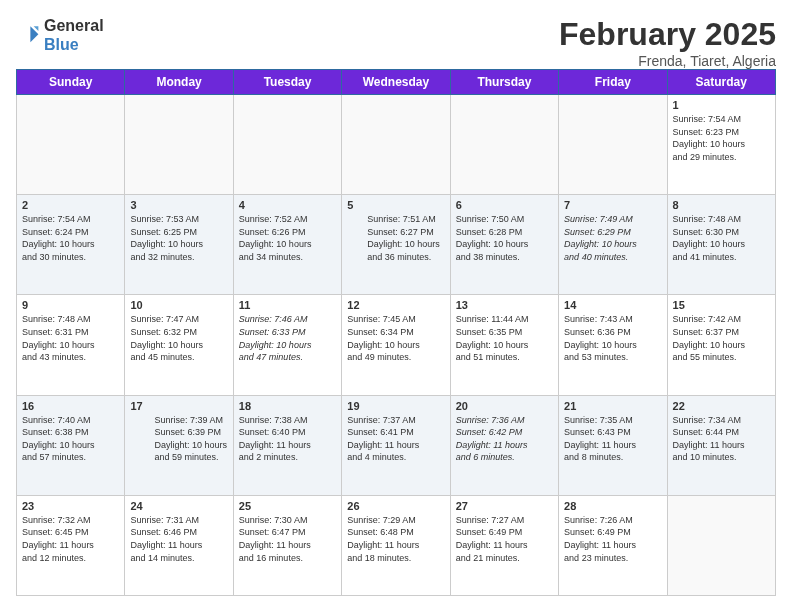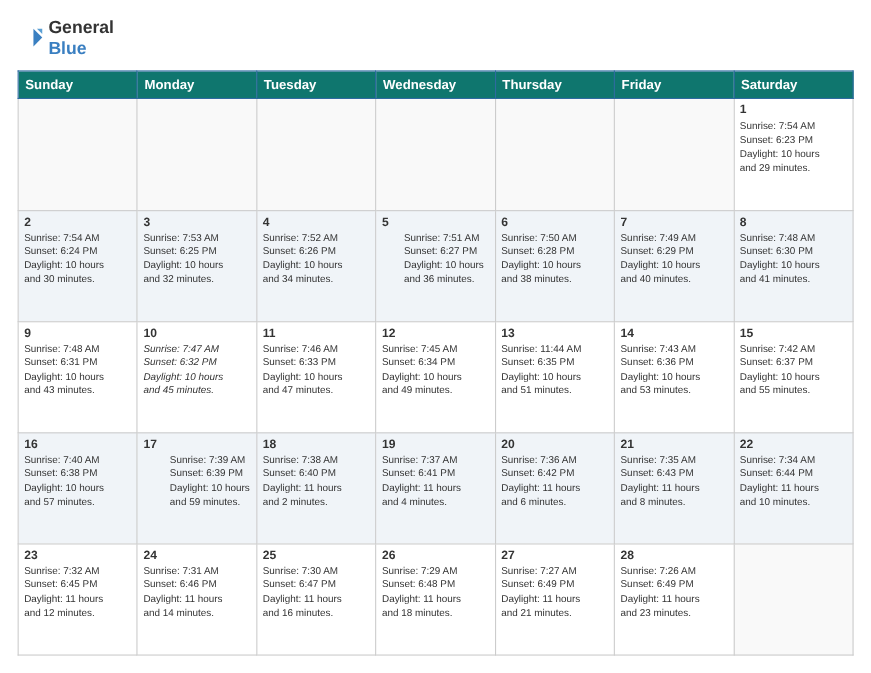--- a/index.html
+++ b/index.html
@@ -14,21 +14,20 @@
       width: 792px;
       height: 612px;
       padding: 16px;
       display: flex;
       flex-direction: column;
     }
     .header {
       display: flex;
       justify-content: space-between;
       align-items: flex-start;
-      margin-bottom: 10px;
     }
     .logo {
       display: flex;
       align-items: center;
       gap: 4px;
     }
     .logo-icon {
       width: 24px;
       height: 24px;
     }
@@ -45,23 +44,23 @@
       color: #555;
     }
     .calendar {
       flex: 1;
       border: 1px solid #ccc;
       border-collapse: collapse;
       width: 100%;
       table-layout: fixed;
     }
     .calendar th {
-      background: #0f766e;
+      background: #6d28d9;
       color: #fff;
-      text-align: left;
+      text-align: center;
       padding: 5px 6px;
       font-size: 12px;
       border: 1px solid #2e6aa0;
     }
     .calendar td {
       border: 1px solid #ccc;
       vertical-align: top;
       padding: 4px 5px;
       font-size: 9.5px;
       color: #333;
@@ -93,20 +92,24 @@
   <div class="header">
     <div class="logo">
       <svg class="logo-icon" viewBox="0 0 30 30">
         <polygon points="18,4 28,14 18,24" fill="#3a7fc1"></polygon>
         <polygon points="22,4 28,4 28,10" fill="#5a9fd4"></polygon>
       </svg>
       <div>
         <div style="font-size:16px;font-weight:bold;color:#333;line-height:1.2;">General</div>
         <div style="font-size:16px;font-weight:bold;color:#3a7fc1;line-height:1.2;">Blue</div>
       </div>
+    </div>
+    <div class="title-block">
+      <div class="main-title">February 2025</div>
+      <div class="subtitle">Frenda, Tiaret, Algeria</div>
     </div>
   </div>
 
   <table class="calendar">
     <thead>
       <tr>
         <th>Sunday</th>
         <th>Monday</th>
         <th>Tuesday</th>
         <th>Wednesday</th>
@@ -162,21 +165,21 @@
           </td>
           <td>
             <span class="day-num">6</span>
             <div class="day-info" style="white-space: pre-line;">Sunrise: 7:50 AM
 Sunset: 6:28 PM
 Daylight: 10 hours
 and 38 minutes.</div>
           </td>
           <td>
             <span class="day-num">7</span>
-            <div class="day-info" style="white-space: pre-line;">Sunrise: 7:49 AM
+            <div class="day-info" style="white-space: pre-line; font-style: italic;">Sunrise: 7:49 AM
 Sunset: 6:29 PM
 Daylight: 10 hours
 and 40 minutes.</div>
           </td>
           <td>
             <span class="day-num">8</span>
             <div class="day-info" style="white-space: pre-line;">Sunrise: 7:48 AM
 Sunset: 6:30 PM
 Daylight: 10 hours
 and 41 minutes.</div>
@@ -185,28 +188,28 @@
         <tr>
           <td>
             <span class="day-num">9</span>
             <div class="day-info" style="white-space: pre-line;">Sunrise: 7:48 AM
 Sunset: 6:31 PM
 Daylight: 10 hours
 and 43 minutes.</div>
           </td>
           <td>
             <span class="day-num">10</span>
-            <div class="day-info" style="white-space: pre-line; font-style: italic;">Sunrise: 7:47 AM
+            <div class="day-info" style="white-space: pre-line;">Sunrise: 7:47 AM
 Sunset: 6:32 PM
 Daylight: 10 hours
 and 45 minutes.</div>
           </td>
           <td>
             <span class="day-num">11</span>
-            <div class="day-info" style="white-space: pre-line;">Sunrise: 7:46 AM
+            <div class="day-info" style="white-space: pre-line; font-style: italic;">Sunrise: 7:46 AM
 Sunset: 6:33 PM
 Daylight: 10 hours
 and 47 minutes.</div>
           </td>
           <td>
             <span class="day-num">12</span>
             <div class="day-info" style="white-space: pre-line;">Sunrise: 7:45 AM
 Sunset: 6:34 PM
 Daylight: 10 hours
 and 49 minutes.</div>
@@ -257,21 +260,21 @@
           </td>
           <td>
             <span class="day-num">19</span>
             <div class="day-info" style="white-space: pre-line;">Sunrise: 7:37 AM
 Sunset: 6:41 PM
 Daylight: 11 hours
 and 4 minutes.</div>
           </td>
           <td>
             <span class="day-num">20</span>
-            <div class="day-info" style="white-space: pre-line;">Sunrise: 7:36 AM
+            <div class="day-info" style="white-space: pre-line; font-style: italic;">Sunrise: 7:36 AM
 Sunset: 6:42 PM
 Daylight: 11 hours
 and 6 minutes.</div>
           </td>
           <td>
             <span class="day-num">21</span>
             <div class="day-info" style="white-space: pre-line;">Sunrise: 7:35 AM
 Sunset: 6:43 PM
 Daylight: 11 hours
 and 8 minutes.</div>

